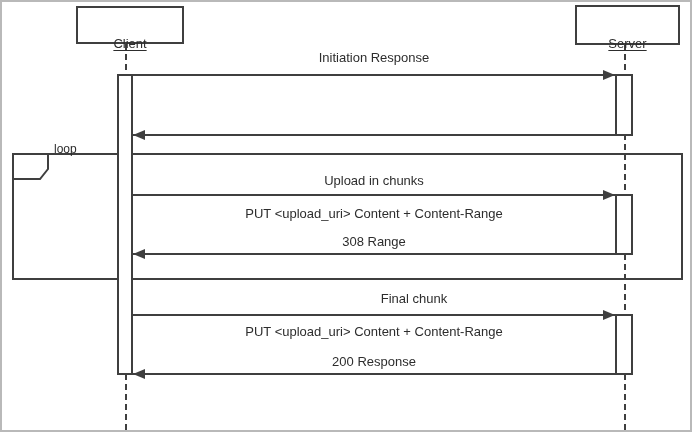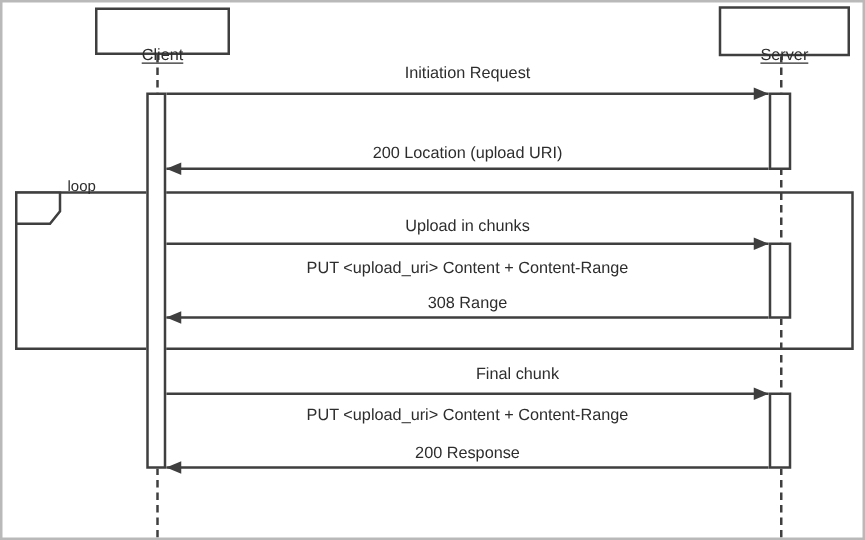--- a/index.html
+++ b/index.html
@@ -62,24 +62,23 @@
   </svg>
   <div class="loop-tag-text">loop</div>
 
   <div class="actor-box" style="left:74px; top:4px; width:108px; height:38px;">
     <span>Client</span>
   </div>
   <div class="actor-box" style="left:573px; top:3px; width:105px; height:40px;">
     <span>Server</span>
   </div>
 
-  <div class="section-title" style="top:48px;">Initiation Request</div>
+  <div class="section-title" style="top:48px;">Initiation Response</div>
   <div class="msg-line" style="top:72px;"></div>
   <div class="arrow-right" style="left:601px; top:68px;"></div>
-  <div class="msg-label" style="top:112px;">200 Location (upload URI)</div>
   <div class="msg-line" style="top:132px;"></div>
   <div class="arrow-left" style="left:131px; top:128px;"></div>
 
   <div class="section-title" style="top:171px;">Upload in chunks</div>
   <div class="msg-line" style="top:192px;"></div>
   <div class="arrow-right" style="left:601px; top:188px;"></div>
   <div class="msg-label" style="top:204px;">PUT &lt;upload_uri&gt; Content + Content-Range</div>
   <div class="msg-label" style="top:232px;">308 Range</div>
   <div class="msg-line" style="top:251px;"></div>
   <div class="arrow-left" style="left:131px; top:247px;"></div>

